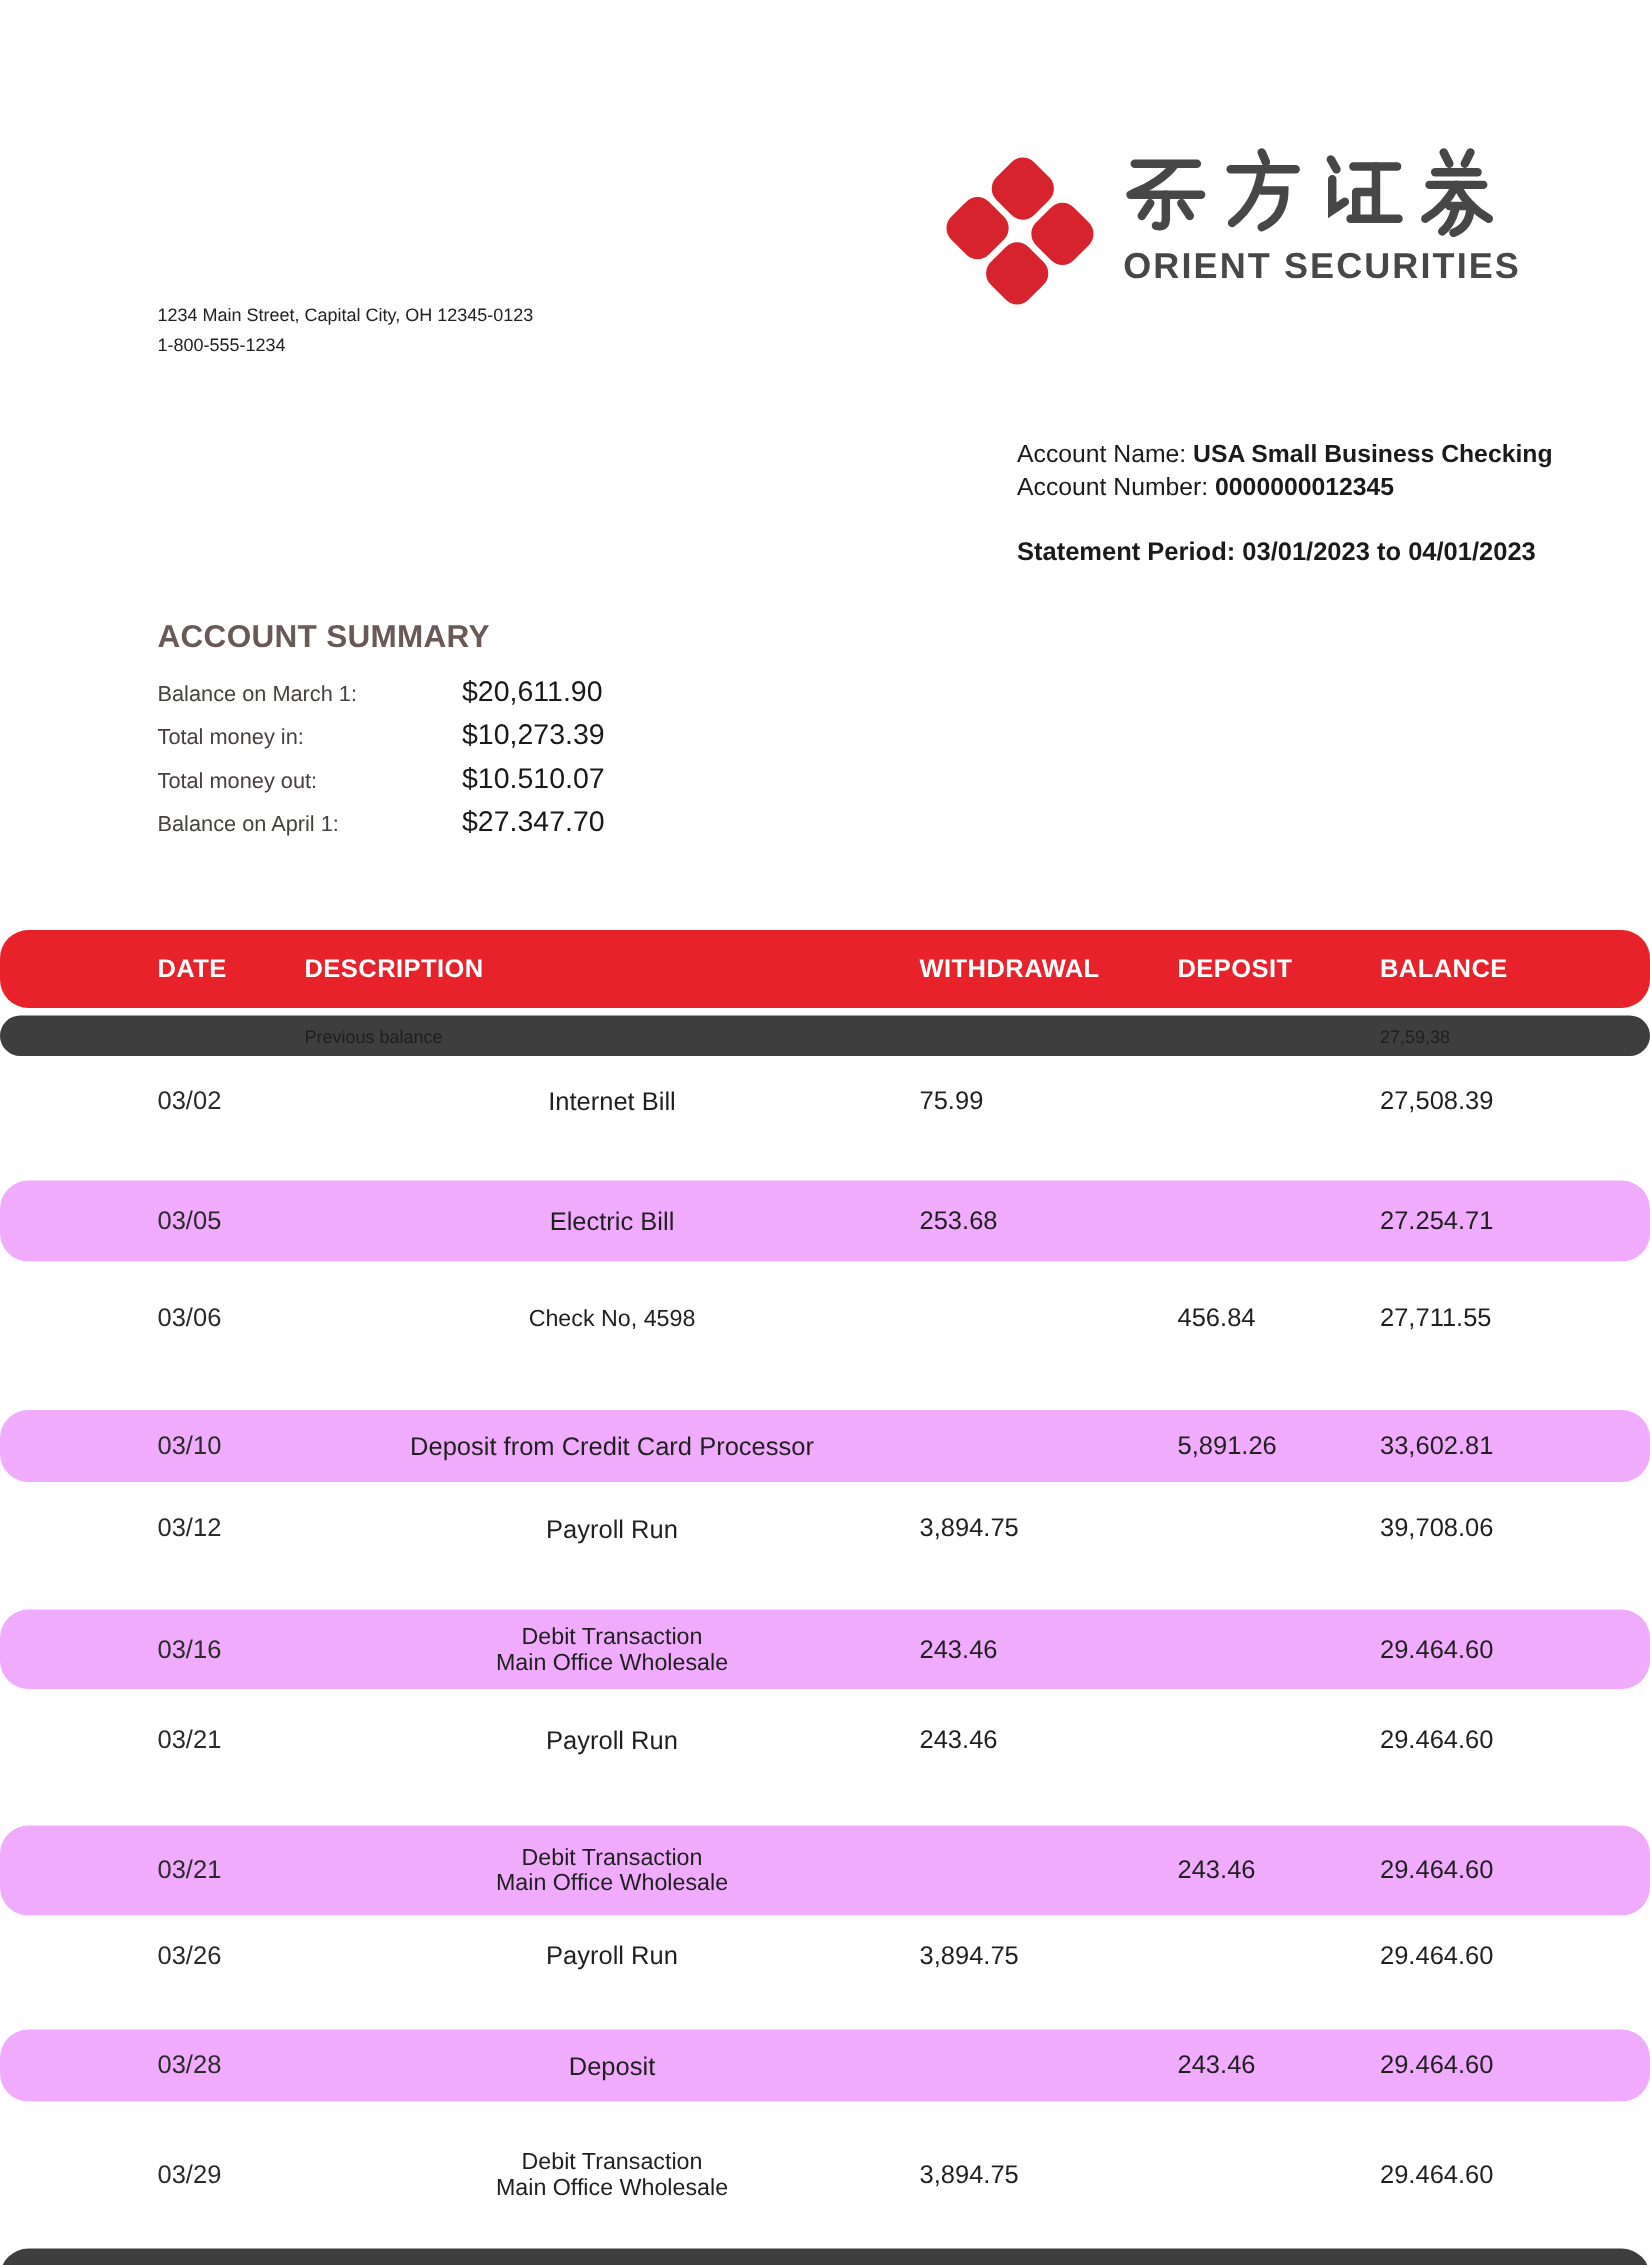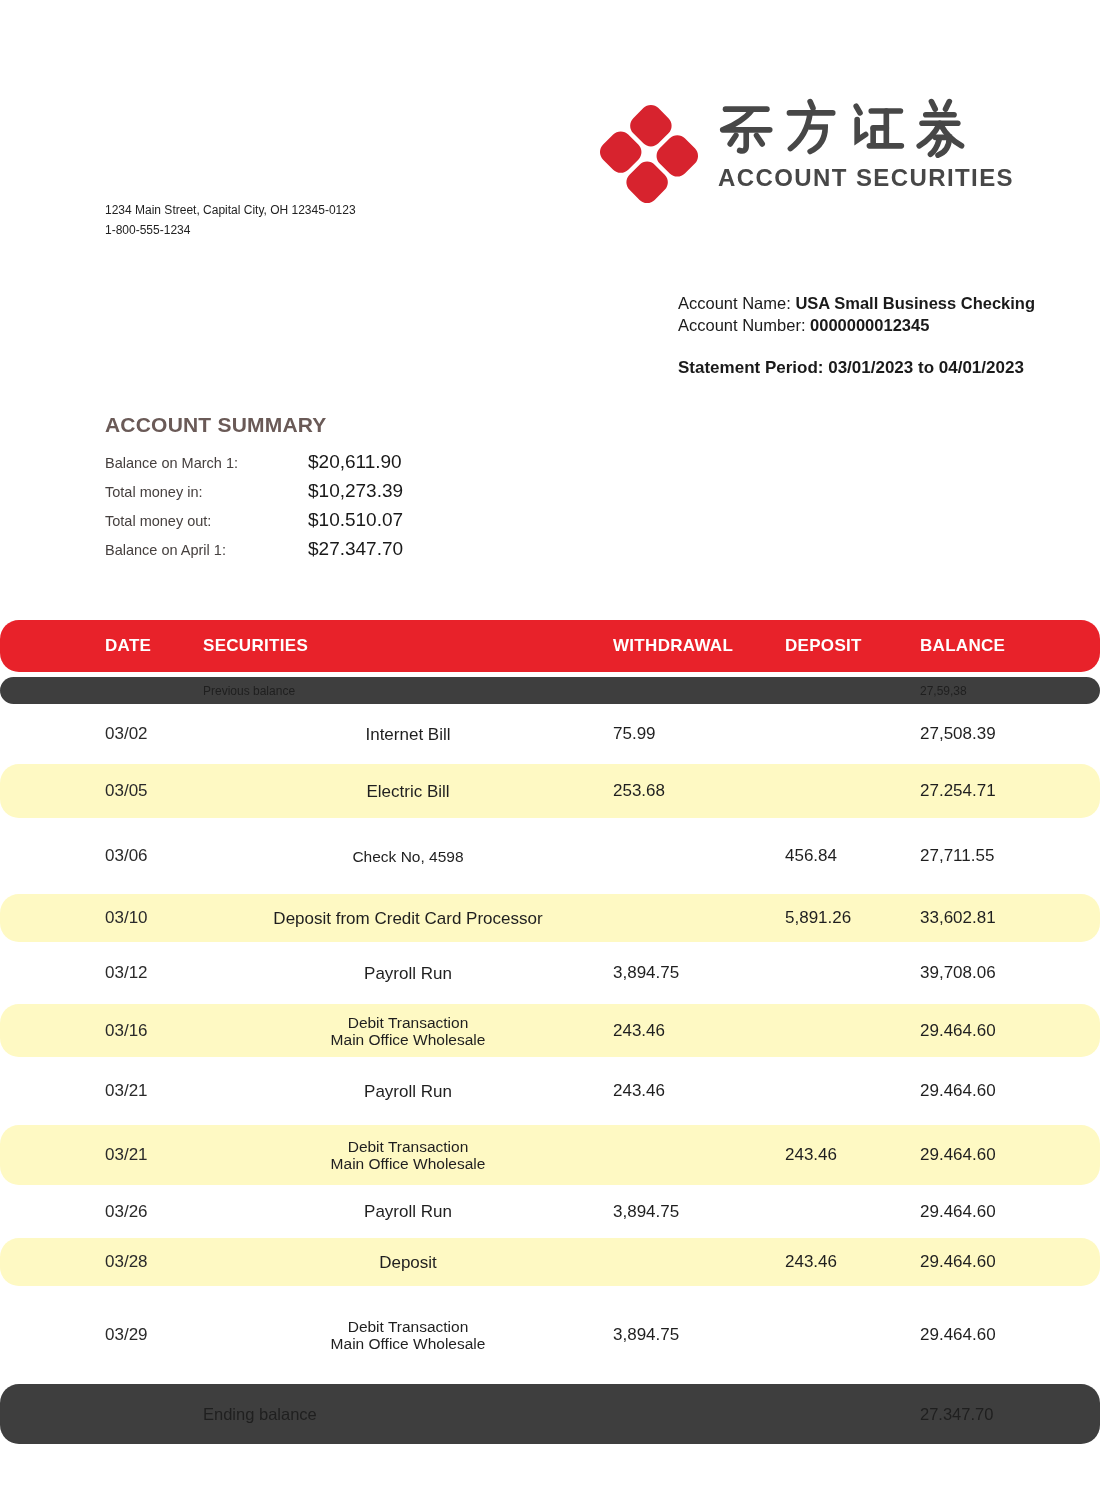--- a/index.html
+++ b/index.html
@@ -33,21 +33,21 @@
   
   .table{position:absolute;left:0;top:620px;width:1100px;}
   .grid{display:grid;grid-template-columns:105px 98px 410px 172px 135px 1fr;box-sizing:border-box;border-radius:19px;}
   .thead{background:#e8222a;height:52px;align-items:center;}
   .th{color:#ffffff;font-size:17px;font-weight:600;letter-spacing:.3px;}
   .darkrow{background:#3e3e3e;color:#fff;height:27px;align-items:center;margin-top:5px;}
   .darkrow .cell{font-size:12px;}
   .endrow{background:#3e3e3e;color:#fff;height:60px;align-items:center;margin-top:0;}
   .endrow .cell{font-size:16.5px;}
   .trow{align-items:center;background:#ffffff;}
-  .trow.shaded{background:#fef9c3;}
+  .trow.shaded{background:#f0abfc;margin-top:23px;}
   .trow:nth-child(1){min-height:60px;}
   .trow:nth-child(2){min-height:54px;}
   .trow:nth-child(3){min-height:76px;}
   .trow:nth-child(4){min-height:48px;}
   .trow:nth-child(5){min-height:62px;}
   .trow:nth-child(6){min-height:53px;}
   .trow:nth-child(7){min-height:68px;}
   .trow:nth-child(8){min-height:60px;}
   .trow:nth-child(9){min-height:53px;}
   .trow:nth-child(10){min-height:48px;}
@@ -104,21 +104,21 @@
           <path d="M23 5 L27 13"></path>
           <path d="M42 5 L38 13"></path>
           <path d="M17 19 H47"></path>
           <path d="M13 28 H51"></path>
           <path d="M32 28 C27 38 20 46 10 52"></path>
           <path d="M33 30 C38 39 46 47 55 52"></path>
           <path d="M27 43 H42 C42 53 38 59 30 62"></path>
           <path d="M31 46 C29 53 26 58 22 61"></path>
         </g>
       </svg>
-      <div class="latin-name">ACCOUNT SECURITIES</div>
+      <div class="latin-name">ORIENT SECURITIES</div>
     </div>
   </div>
 
   <div class="sender">
     <div>1234 Main Street, Capital City, OH 12345-0123</div>
     <div>1-800-555-1234</div>
   </div>
 
 
   <div class="account-info">
@@ -146,21 +146,21 @@
           <div class="summary-label">Balance on April 1:</div>
           <div class="summary-value">$27.347.70</div>
         </div>
       </div>
   </div>
 
   <div class="table">
     <div class="grid thead">
       <div class="th"></div>
       <div class="th">DATE</div>
-      <div class="th">SECURITIES</div>
+      <div class="th">DESCRIPTION</div>
       <div class="th">WITHDRAWAL</div>
       <div class="th">DEPOSIT</div>
       <div class="th">BALANCE</div>
     </div>
     <div class="grid darkrow">
       <div class="cell"></div>
       <div class="cell"></div>
       <div class="cell">Previous balance</div>
       <div class="cell"></div>
       <div class="cell"></div>

